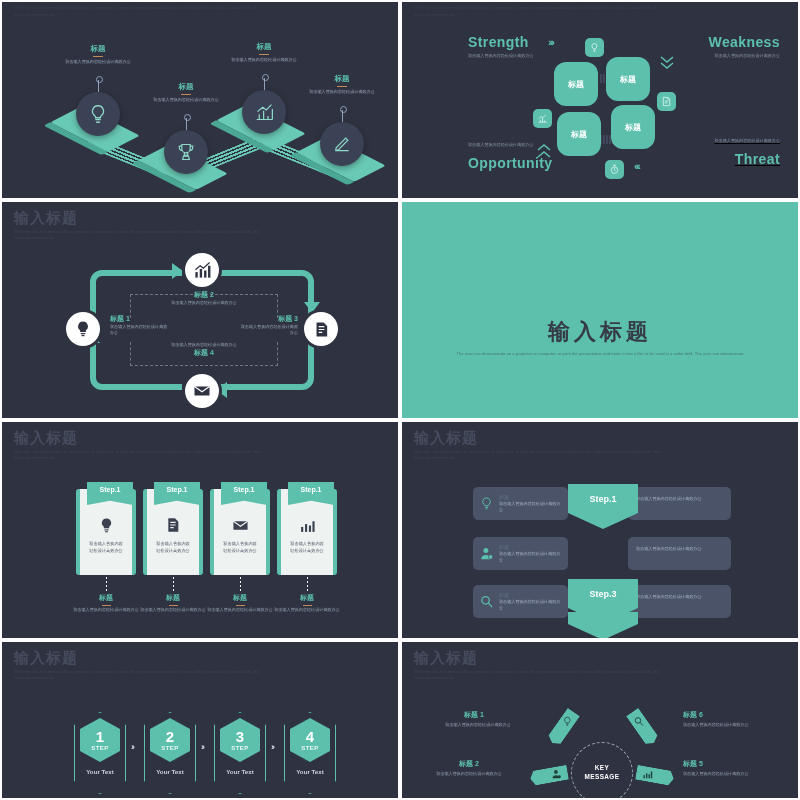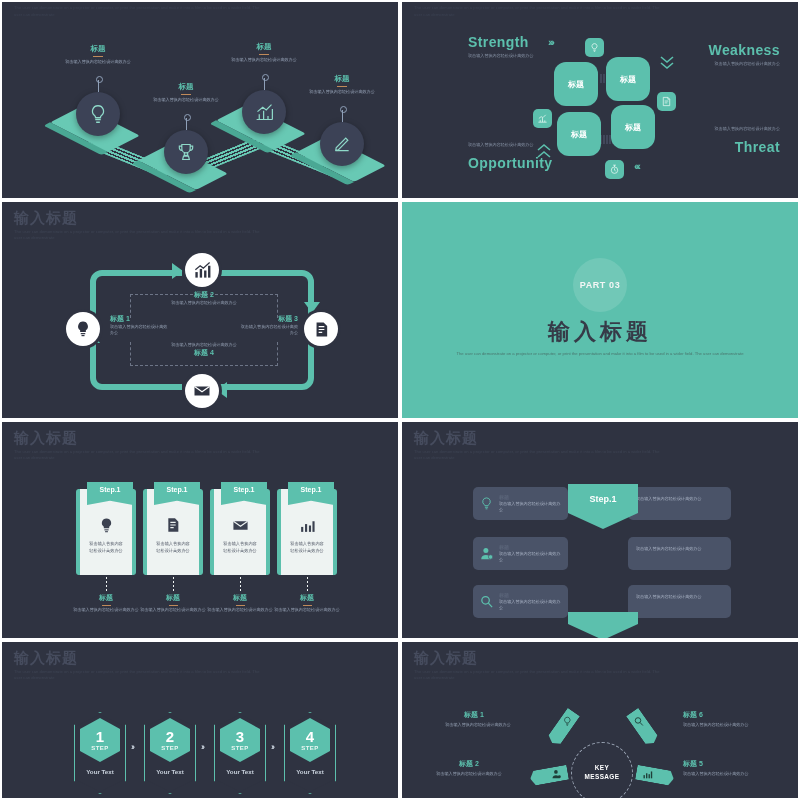--- a/index.html
+++ b/index.html
@@ -304,29 +304,29 @@
       <svg width="16" height="18" viewBox="0 0 16 18" fill="none" stroke="#5cc0ad" stroke-width="1.6">
         <path d="M2 8l6-5 6 5M2 15l6-5 6 5"></path>
       </svg>
     </div>
     <div class="chev" style="left:232px;top:158px;">‹‹‹</div>
 
     <div class="swot-lab" style="left:66px;top:32px;">
       <div class="k">Strength</div>
       <div class="d">双击输入替换内容轻松设计高效办公</div>
     </div>
-    <div class="swot-lab r" style="right:18px;top:40px;">
+    <div class="swot-lab r" style="right:18px;top:32px;">
       <div class="k">Weakness</div>
       <div class="d">双击输入替换内容轻松设计高效办公</div>
     </div>
     <div class="swot-lab" style="left:66px;top:140px;">
       <div class="d" style="margin-top:0">双击输入替换内容轻松设计高效办公</div>
       <div class="k" style="margin-top:6px">Opportunity</div>
     </div>
-    <div class="swot-lab r" style="right:18px;top:124px;">
+    <div class="swot-lab r" style="right:18px;top:136px;text-decoration:underline;">
       <div class="d" style="margin-top:0">双击输入替换内容轻松设计高效办公</div>
       <div class="k" style="margin-top:6px">Threat</div>
     </div>
   </div>
 
   <div class="slide">
     <div class="hdr">
       <div class="h-title">输入标题</div>
       <div class="h-sub">The user can demonstrate on a projector or computer, or print the presentation and make it into a film to be used in a wider field. The user can demonstrate</div>
     </div>
@@ -387,23 +387,20 @@
       <div class="t">标题 3</div>
       <div class="d">双击输入替换内容轻松设计高效办公</div>
     </div>
     <div class="cyc-lab" style="left:152px;top:140px;width:100px;text-align:center;">
       <div class="d">双击输入替换内容轻松设计高效办公</div>
       <div class="t">标题 4</div>
     </div>
   </div>
 
   <div class="slide teal">
-    <div class="p-circle">
-      <span>PART 03</span>
-    </div>
     <div class="p-title">输入标题</div>
     <div class="p-sub">The user can demonstrate on a projector or computer, or print the presentation and make it into a film to be used in a wider field. The user can demonstrate</div>
   </div>
 
   <div class="slide">
     <div class="hdr">
       <div class="h-title">输入标题</div>
       <div class="h-sub">The user can demonstrate on a projector or computer, or print the presentation and make it into a film to be used in a wider field. The user can demonstrate</div>
     </div>
 
@@ -528,20 +525,24 @@
           <circle cx="10.5" cy="10" r="6"></circle>
             <path d="M15 14.5L21 21"></path>
         </svg>
       </span>
       <span class="t">标题</span>
       <span class="d">双击输入替换内容轻松设计高效办公</span>
     </div>
     <div class="pane r" style="left:226px;top:163px;width:103px;height:33px;">
       <span class="d">双击输入替换内容轻松设计高效办公</span>
     </div>
+    <div class="bigarrow" style="left:166px;top:157px;">
+      <div class="body">Step.3</div>
+      <div class="tip"></div>
+    </div>
 
     <div class="bigarrow" style="left:166px;top:190px;">
       <div class="body" style="height:12px"></div>
       <div class="tip"></div>
     </div>
   </div>
 
   <div class="slide">
     <div class="hdr">
       <div class="h-title">输入标题</div>

